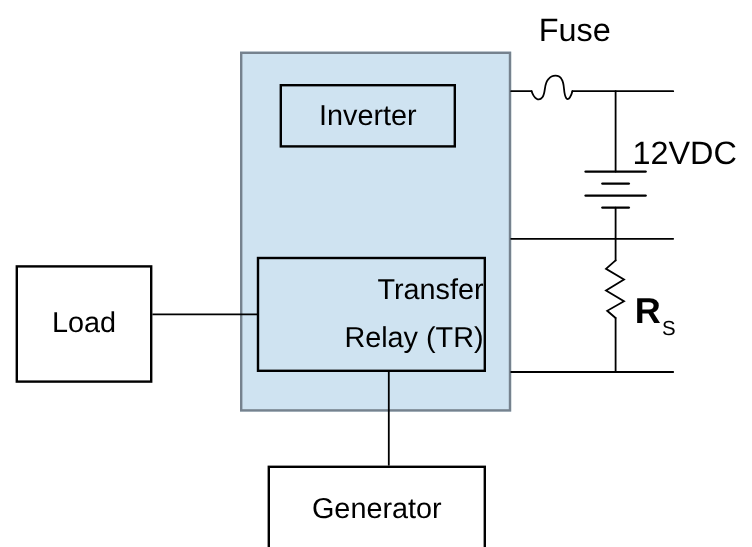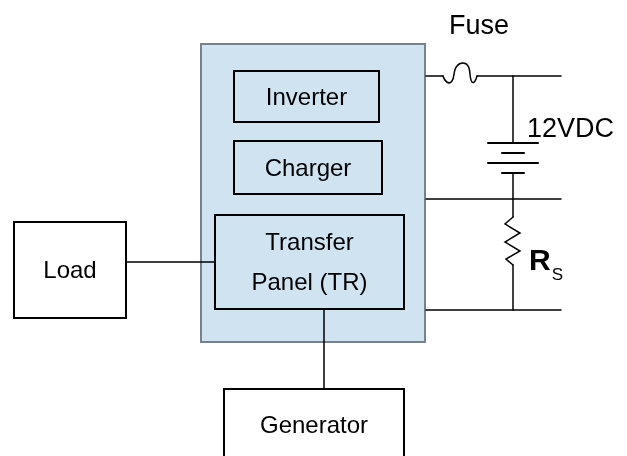--- a/index.html
+++ b/index.html
@@ -24,21 +24,21 @@
   svg.wires{position:absolute;left:0;top:0;width:627px;height:456px;}
   .block{
     position:absolute;border:2px solid var(--block-border);
     display:flex;flex-direction:column;align-items:center;justify-content:center;
     font-size:24px;line-height:40px;white-space:nowrap;
   }
   .block.on-blue{background:transparent;}
   .block.on-white{background:#ffffff;}
   .block-inverter{left:233px;top:70px;width:147px;height:53px;}
   .block-charger{left:233px;top:140px;width:150px;height:55px;}
-  .block-transfer-relay{left:214px;top:214px;width:191px;height:96px;}
+  .block-transfer-relay{left:214px;top:214px;width:191px;height:96px;align-items:flex-end;}
   .block-load-panel{left:13px;top:221px;width:114px;height:98px;}
   .block-generator{left:223px;top:388px;width:182px;height:73px;}
   .free-label{position:absolute;font-size:27px;line-height:30px;white-space:nowrap;}
   .label-fuse{left:449px;top:10px;}
   .label-12vdc{left:527px;top:101px;margin-top:12px;}
   .label-rs{left:529px;top:217px;font-weight:bold;font-size:30px;margin-top:28px;}
   .label-rs .r-sub{font-weight:normal;font-size:17px;position:relative;top:10px;left:1px;}
 </style>
 </head>
 <body>
@@ -75,27 +75,24 @@
 
     <line x1="127" y1="262" x2="214" y2="262"></line>
 
     <line x1="324" y1="310" x2="324" y2="388"></line>
   </svg>
 
   <div class="block on-blue block-inverter">
     <span>Inverter</span>
   </div>
 
-  <div class="block on-blue block-charger">
-    <span>Charger</span>
-  </div>
 
   <div class="block on-blue block-transfer-relay">
     <span>Transfer</span>
-    <span>Panel (TR)</span>
+    <span>Relay (TR)</span>
   </div>
 
   <div class="block on-white block-load-panel">
     <span>Load</span>
   </div>
 
   <div class="block on-white block-generator">
     <span>Generator</span>
   </div>
 

